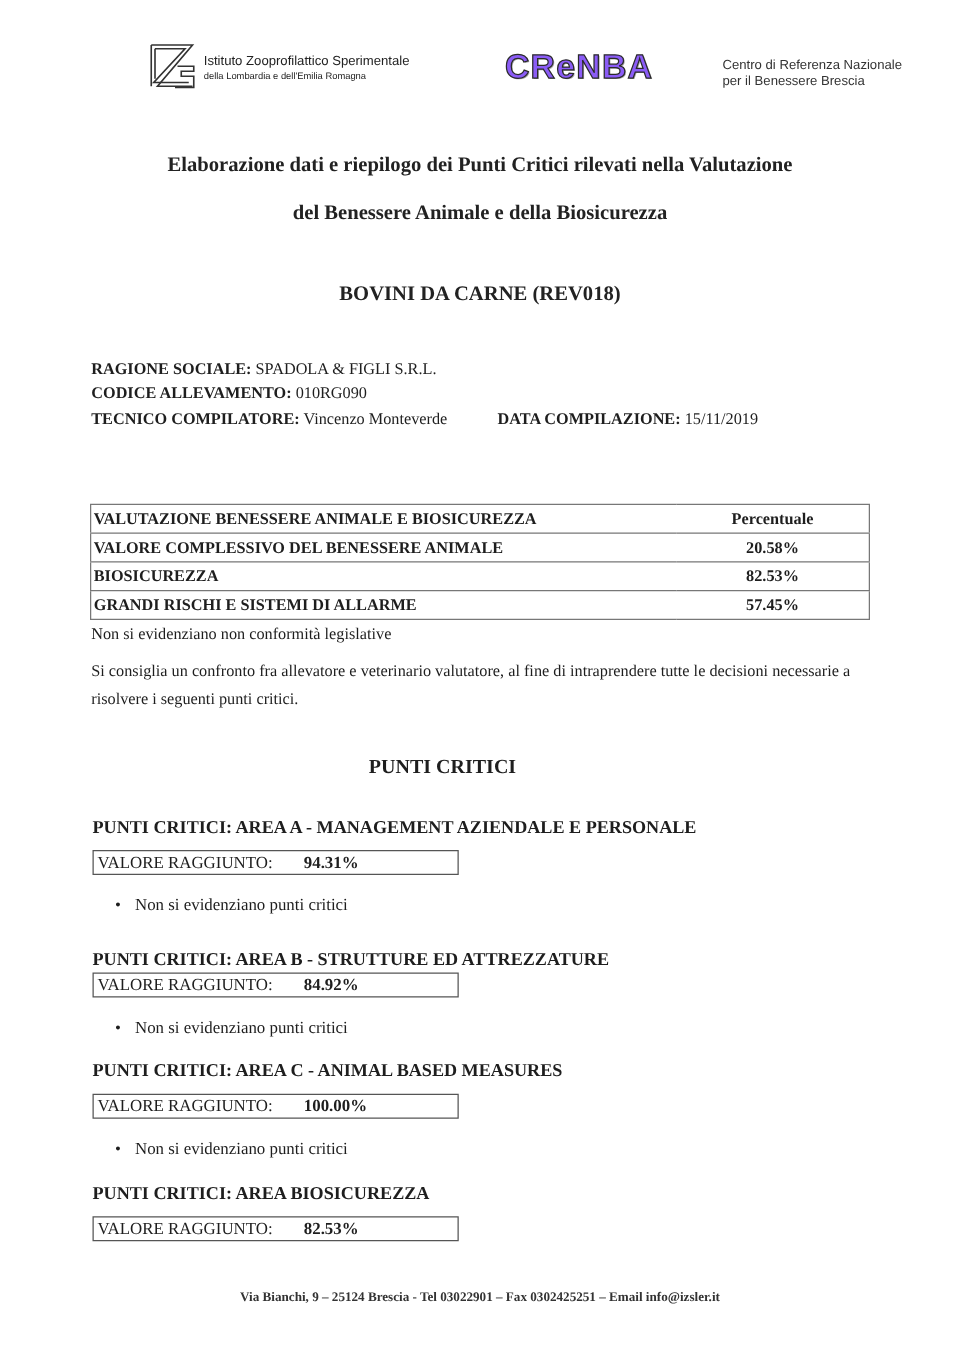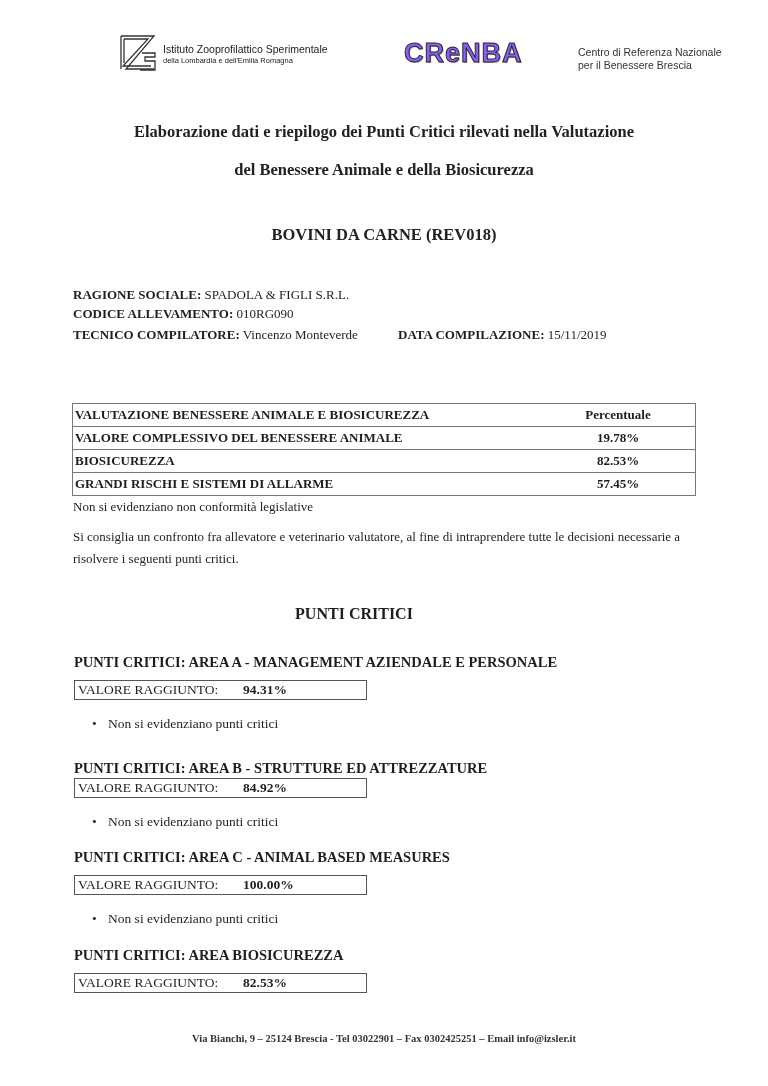--- a/index.html
+++ b/index.html
@@ -90,21 +90,21 @@
 </div>
 
 <table class="summary">
   <tbody>
       <tr>
     <td>VALUTAZIONE BENESSERE ANIMALE E BIOSICUREZZA</td>
     <td class="v">Percentuale</td>
   </tr>
   <tr>
     <td>VALORE COMPLESSIVO DEL BENESSERE ANIMALE</td>
-    <td class="v">19.78%</td>
+    <td class="v">20.58%</td>
   </tr>
   <tr>
     <td>BIOSICUREZZA</td>
     <td class="v">82.53%</td>
   </tr>
   <tr>
     <td>GRANDI RISCHI E SISTEMI DI ALLARME</td>
     <td class="v">57.45%</td>
   </tr>
 </tbody>

